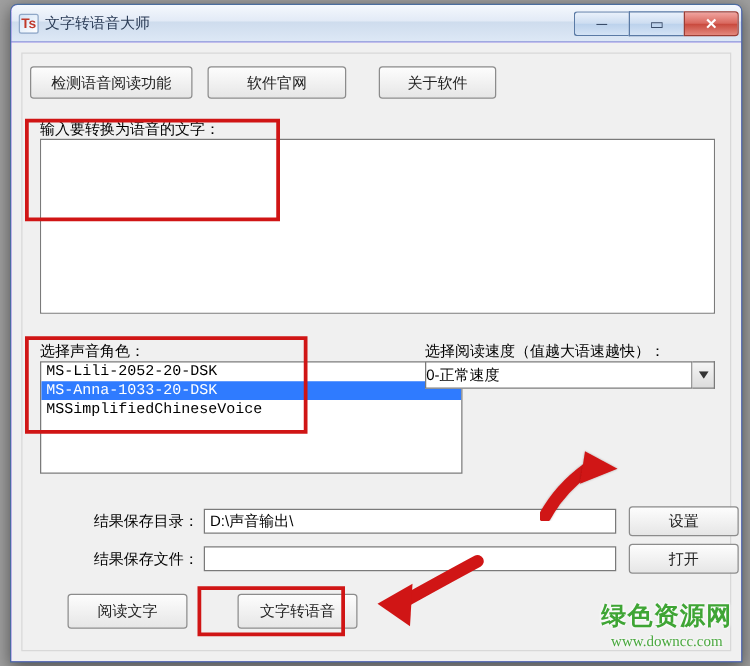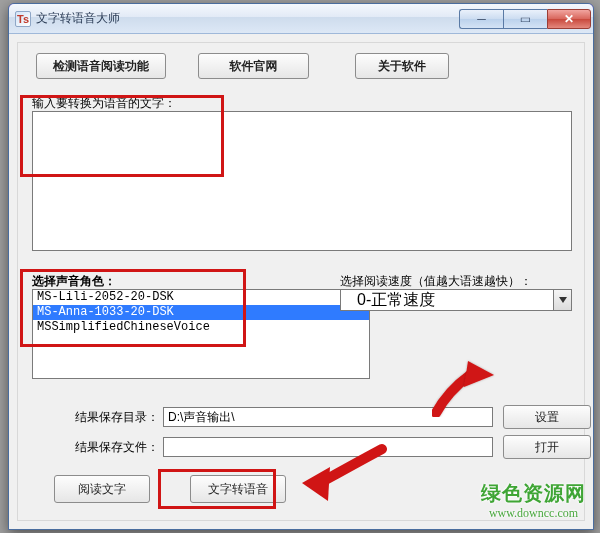--- a/index.html
+++ b/index.html
@@ -81,61 +81,61 @@
     align-items:center; justify-content:center;
     height:26px;
     background: linear-gradient(to bottom,#fdfdfd,#e6e6e6);
     border:1px solid #8c8c8c;
     border-radius:3px;
     font-size:12px;
     padding:0 4px;
     color:#222;
   }
   .top-buttons {
-    position:absolute; left:18px; top:10px;
-    display:flex; gap:32px;font-weight:bold;
+    position:absolute; left:6px; top:10px;
+    display:flex; gap:12px;
   }
   .top-buttons .btn:nth-child(1){width:130px;}
   .top-buttons .btn:nth-child(2){width:111px;}
   .top-buttons .btn:nth-child(3){width:94px;margin-left:14px;}
   .lbl { position:absolute; color:#000; font-size:12px;}
   .lbl.input-label{ left:14px; top:52px;}
   .textarea-wrap {
     position:absolute; left:14px; top:68px;
     width:540px; height:140px;
     background:#fff; border:1px solid #7a7a7a;
     display:flex;
   }
   .textarea {
     flex:1; border:none; resize:none; outline:none;
     font-family:inherit; font-size:12px; padding:2px 4px;
     overflow-y:scroll;
   }
-  .lbl.voice-label{ left:14px; top:230px;font-weight:bold;}
+  .lbl.voice-label{ left:14px; top:230px;}
   .lbl.speed-label{ left:322px; top:230px;}
   .voice-list {
     position:absolute; left:14px; top:246px;
     width:338px; height:90px;
     background:#fff; border:1px solid #7a7a7a;
     overflow:hidden;
     font-family: "Courier New", monospace;
   }
   .voice-item{
     padding:0 4px; height:15px; line-height:15px;
     font-size:12px; white-space:nowrap;
   }
   .voice-item.sel{ background:#2f7bff; color:#fff;}
   .speed-select{
     position:absolute; left:322px; top:246px;
     width:232px; height:22px;
     display:flex;
   }
   .speed-select .val{
     flex:1; background:#fff; border:1px solid #7a7a7a;
-    display:flex;align-items:center; padding:0 16px; font-size:16px;
+    display:flex;align-items:center; padding:0 0; font-size:12px;
   }
   .speed-select .arrow{
     width:18px; border:1px solid #7a7a7a; border-left:none;
     background:linear-gradient(to bottom,#f5f5f5,#dcdcdc);
     display:flex;align-items:center;justify-content:center;
   }
   .row{ position:absolute; left:14px; display:flex; align-items:center;}
   .row.outdir{ top:362px;}
   .row.outfile{ top:392px;}
   .row .rlabel{ width:88px;margin-left:43px;}

